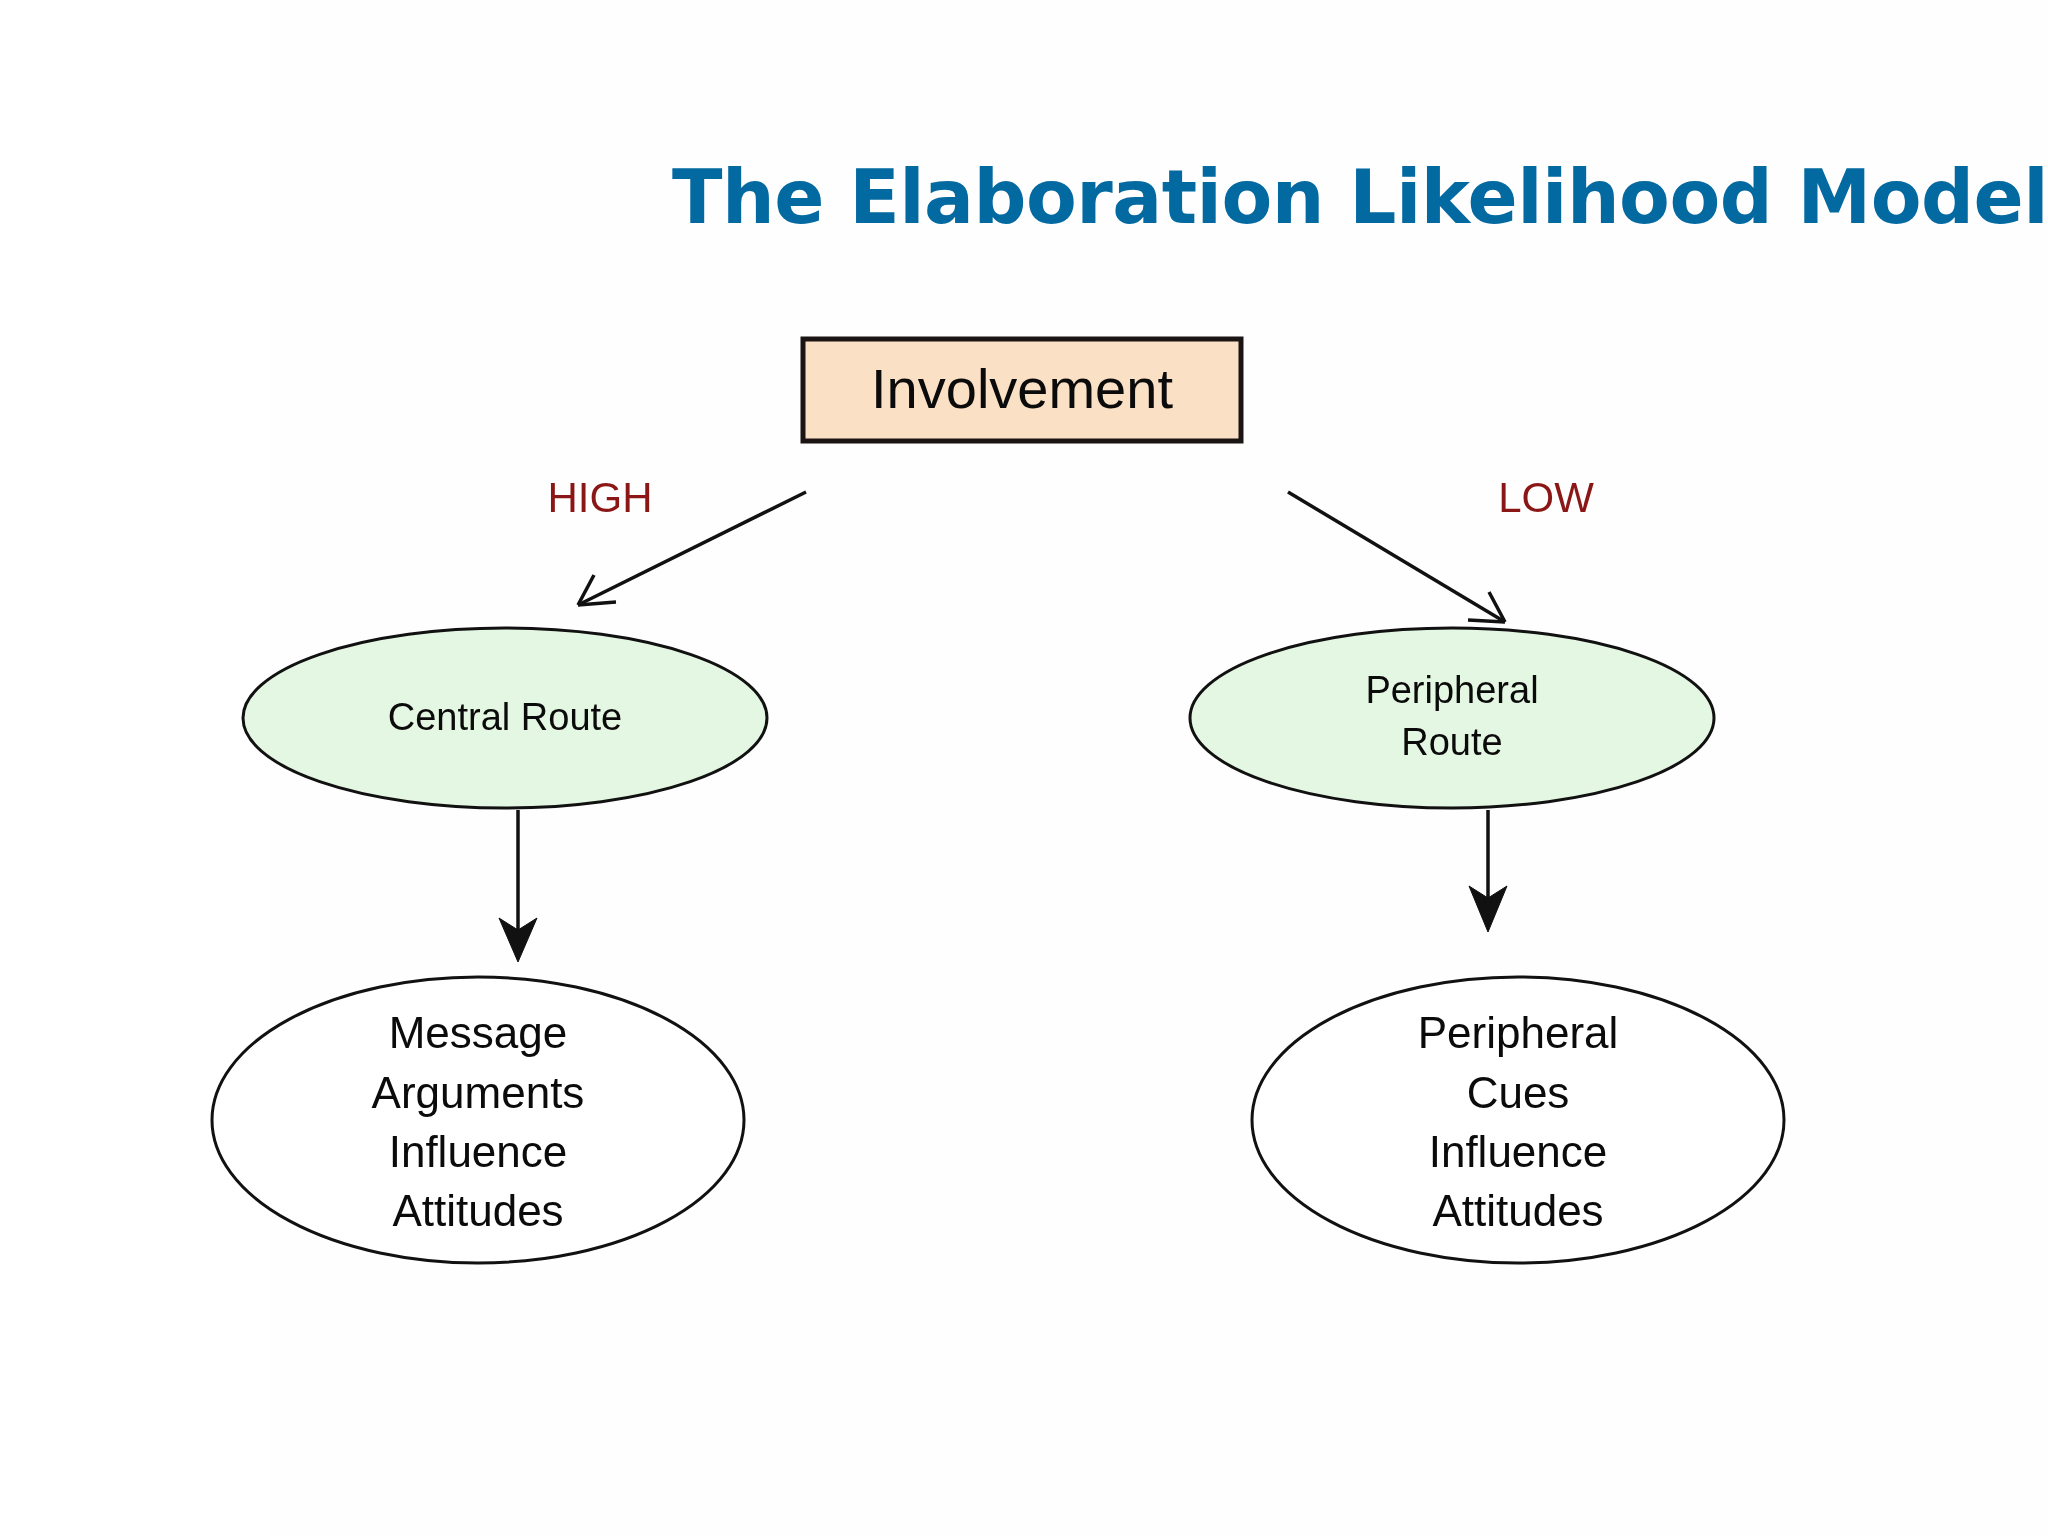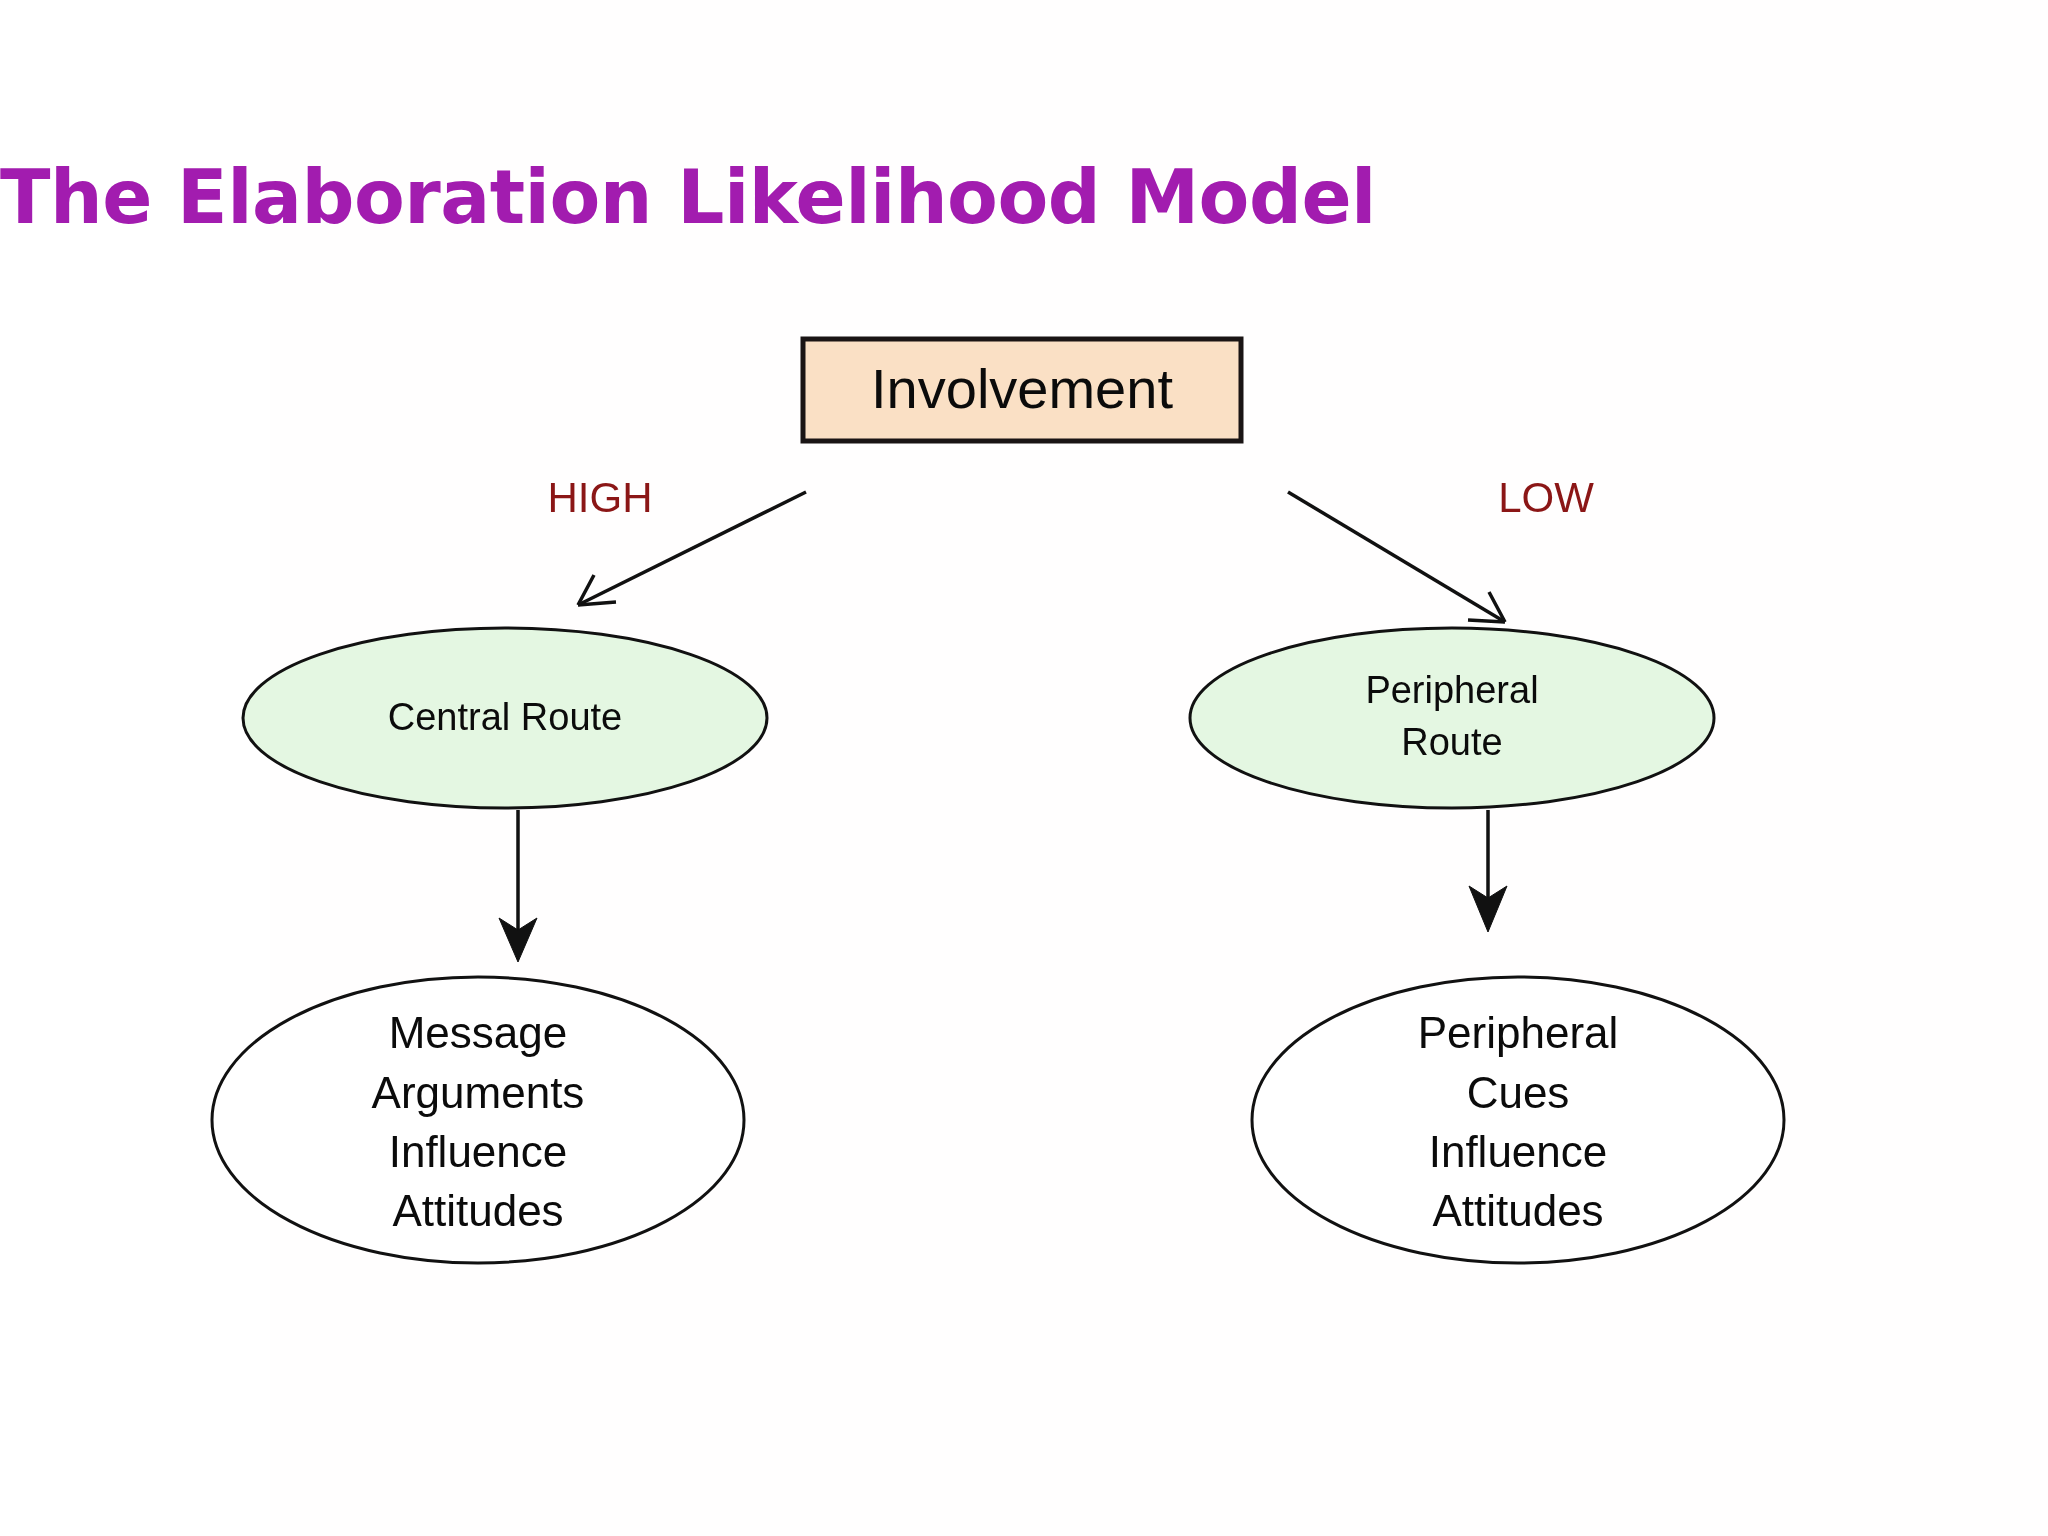--- a/index.html
+++ b/index.html
@@ -27,26 +27,26 @@
     top: 0;
     width: 1778px;
     height: 1536px;
     background: #fffefe;
   }
   #slide-title {
     position: absolute;
     left: 0;
     top: 160px;
     width: 2048px;
-    text-align: left;
+    text-align: right;
     font-family: "DejaVu Sans", sans-serif;
     font-weight: bold;
     font-size: 74px;
     letter-spacing: -0.5px;
-    color: #a21caf;
+    color: #0369a1;
     line-height: 1;
     white-space: nowrap;
   }
   svg#diagram {
     position: absolute;
     left: 0;
     top: 0;
     width: 2048px;
     height: 1536px;
   }

